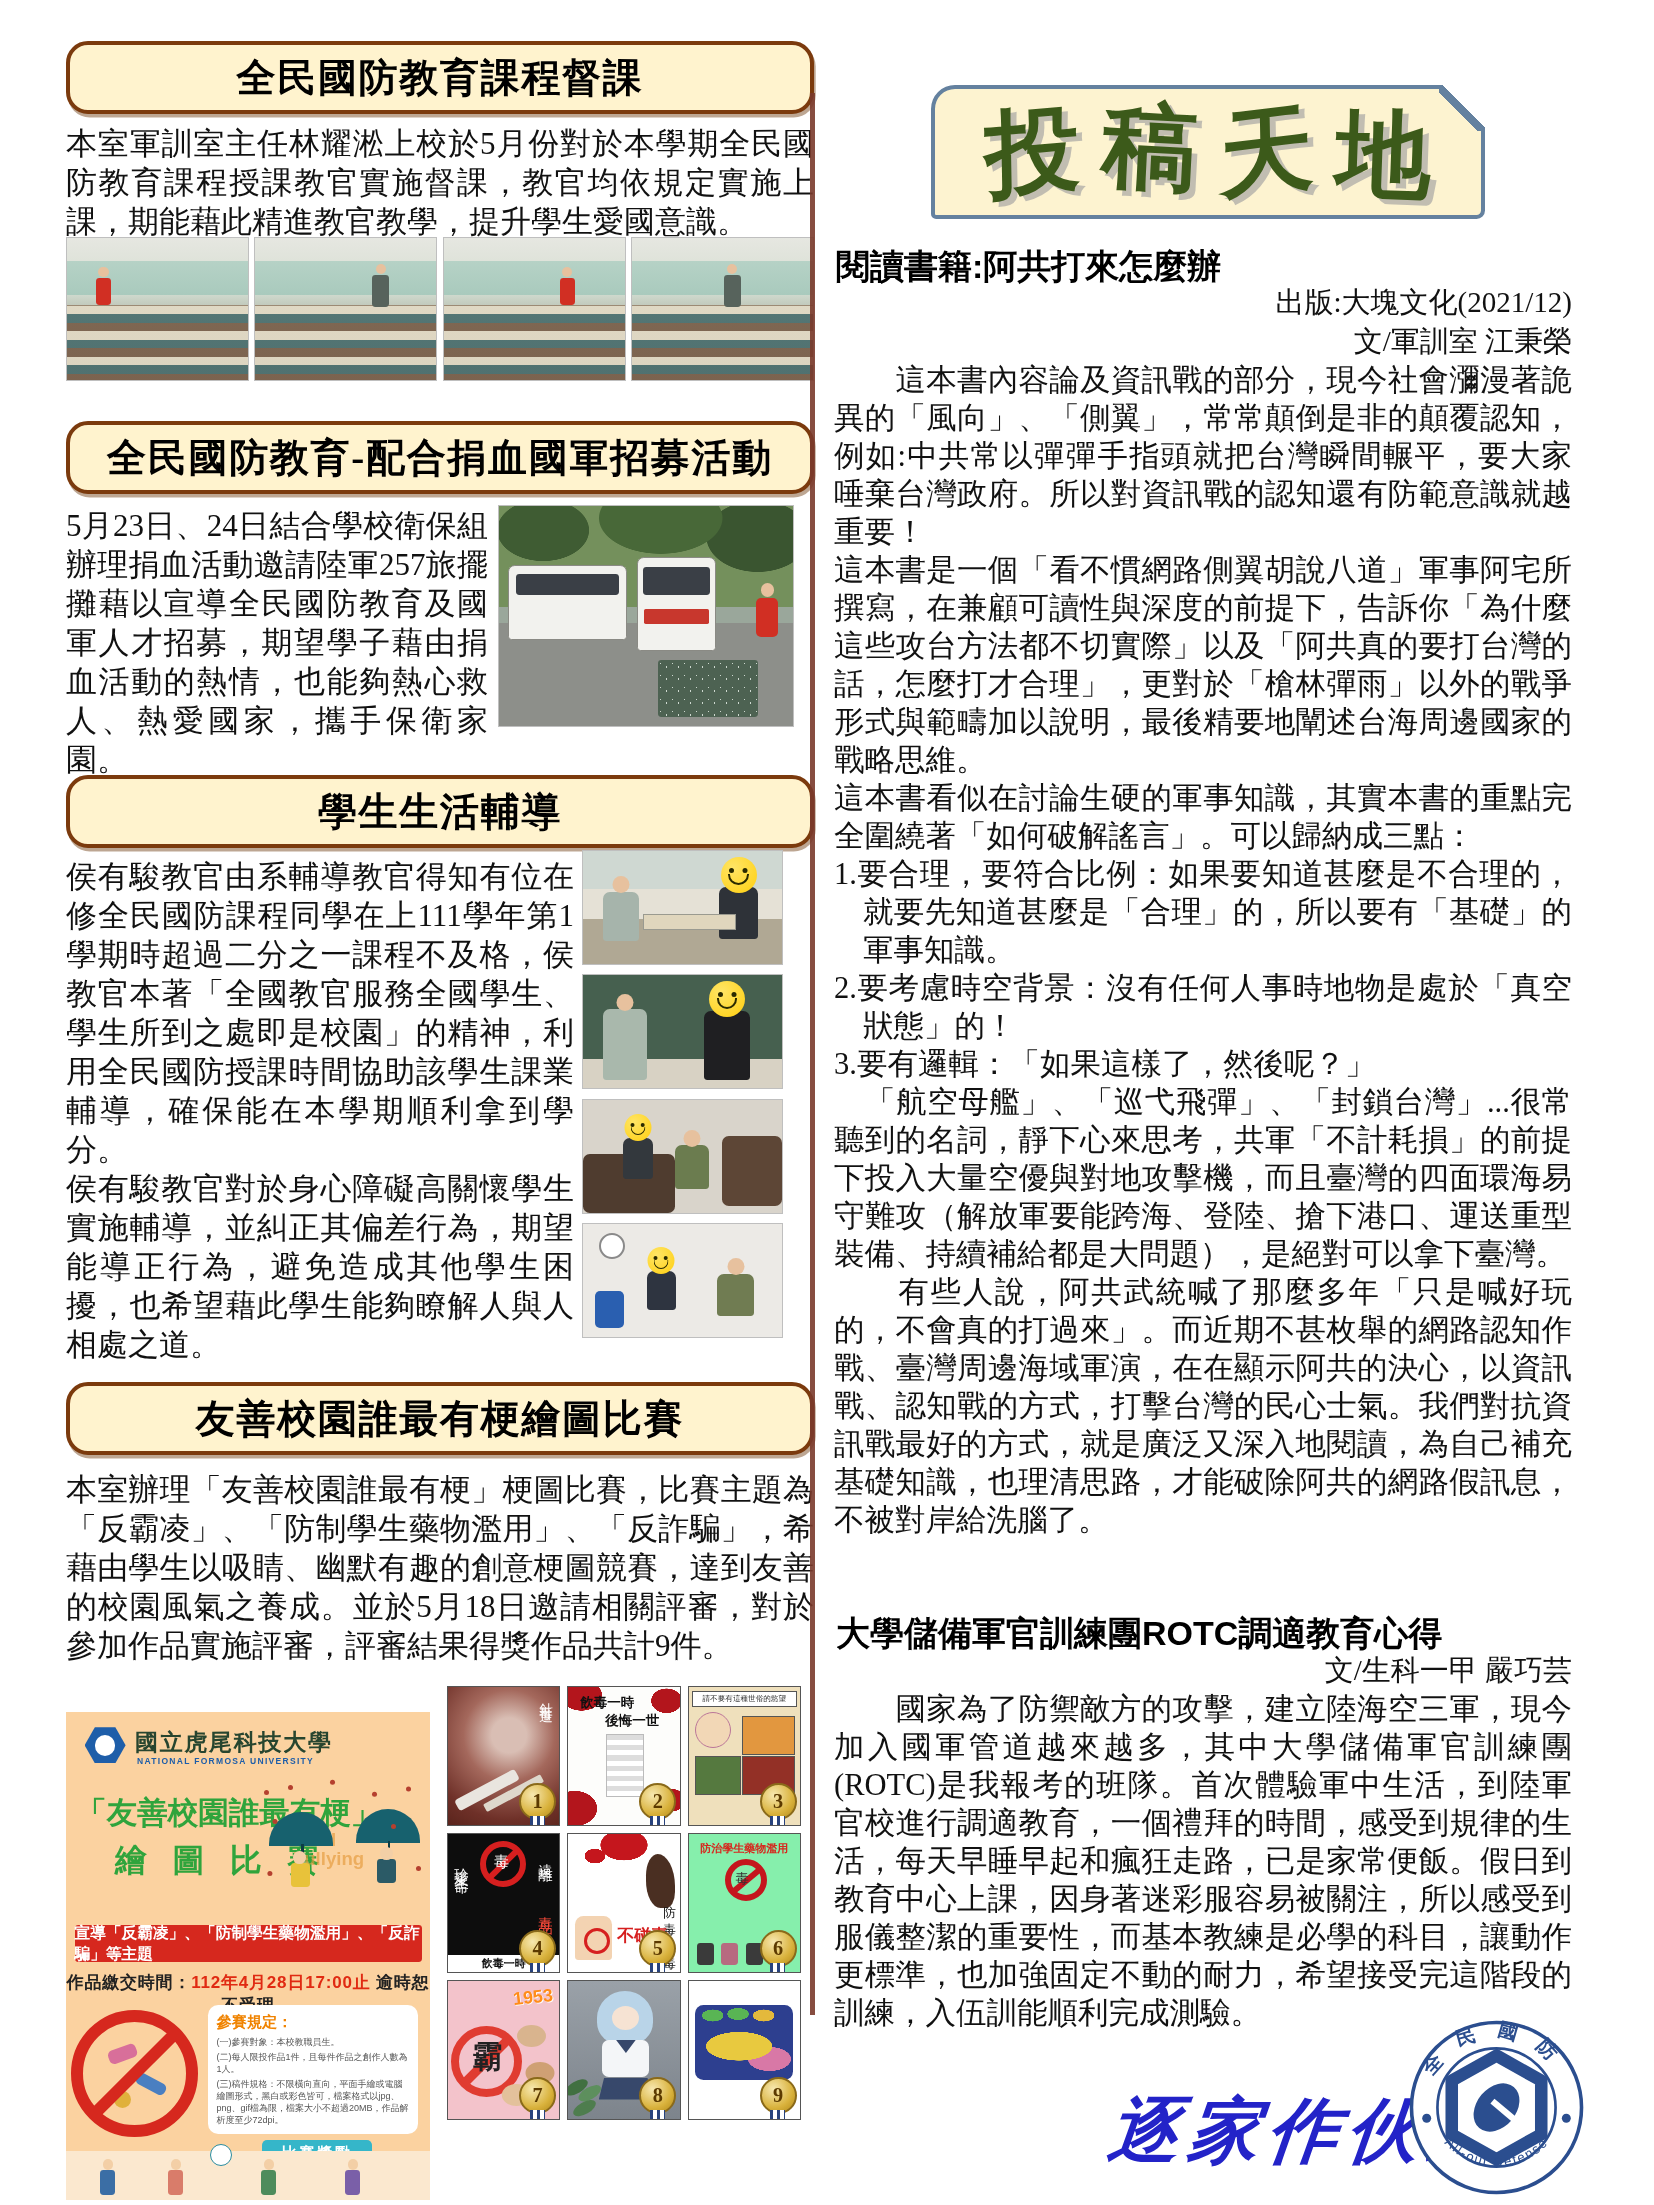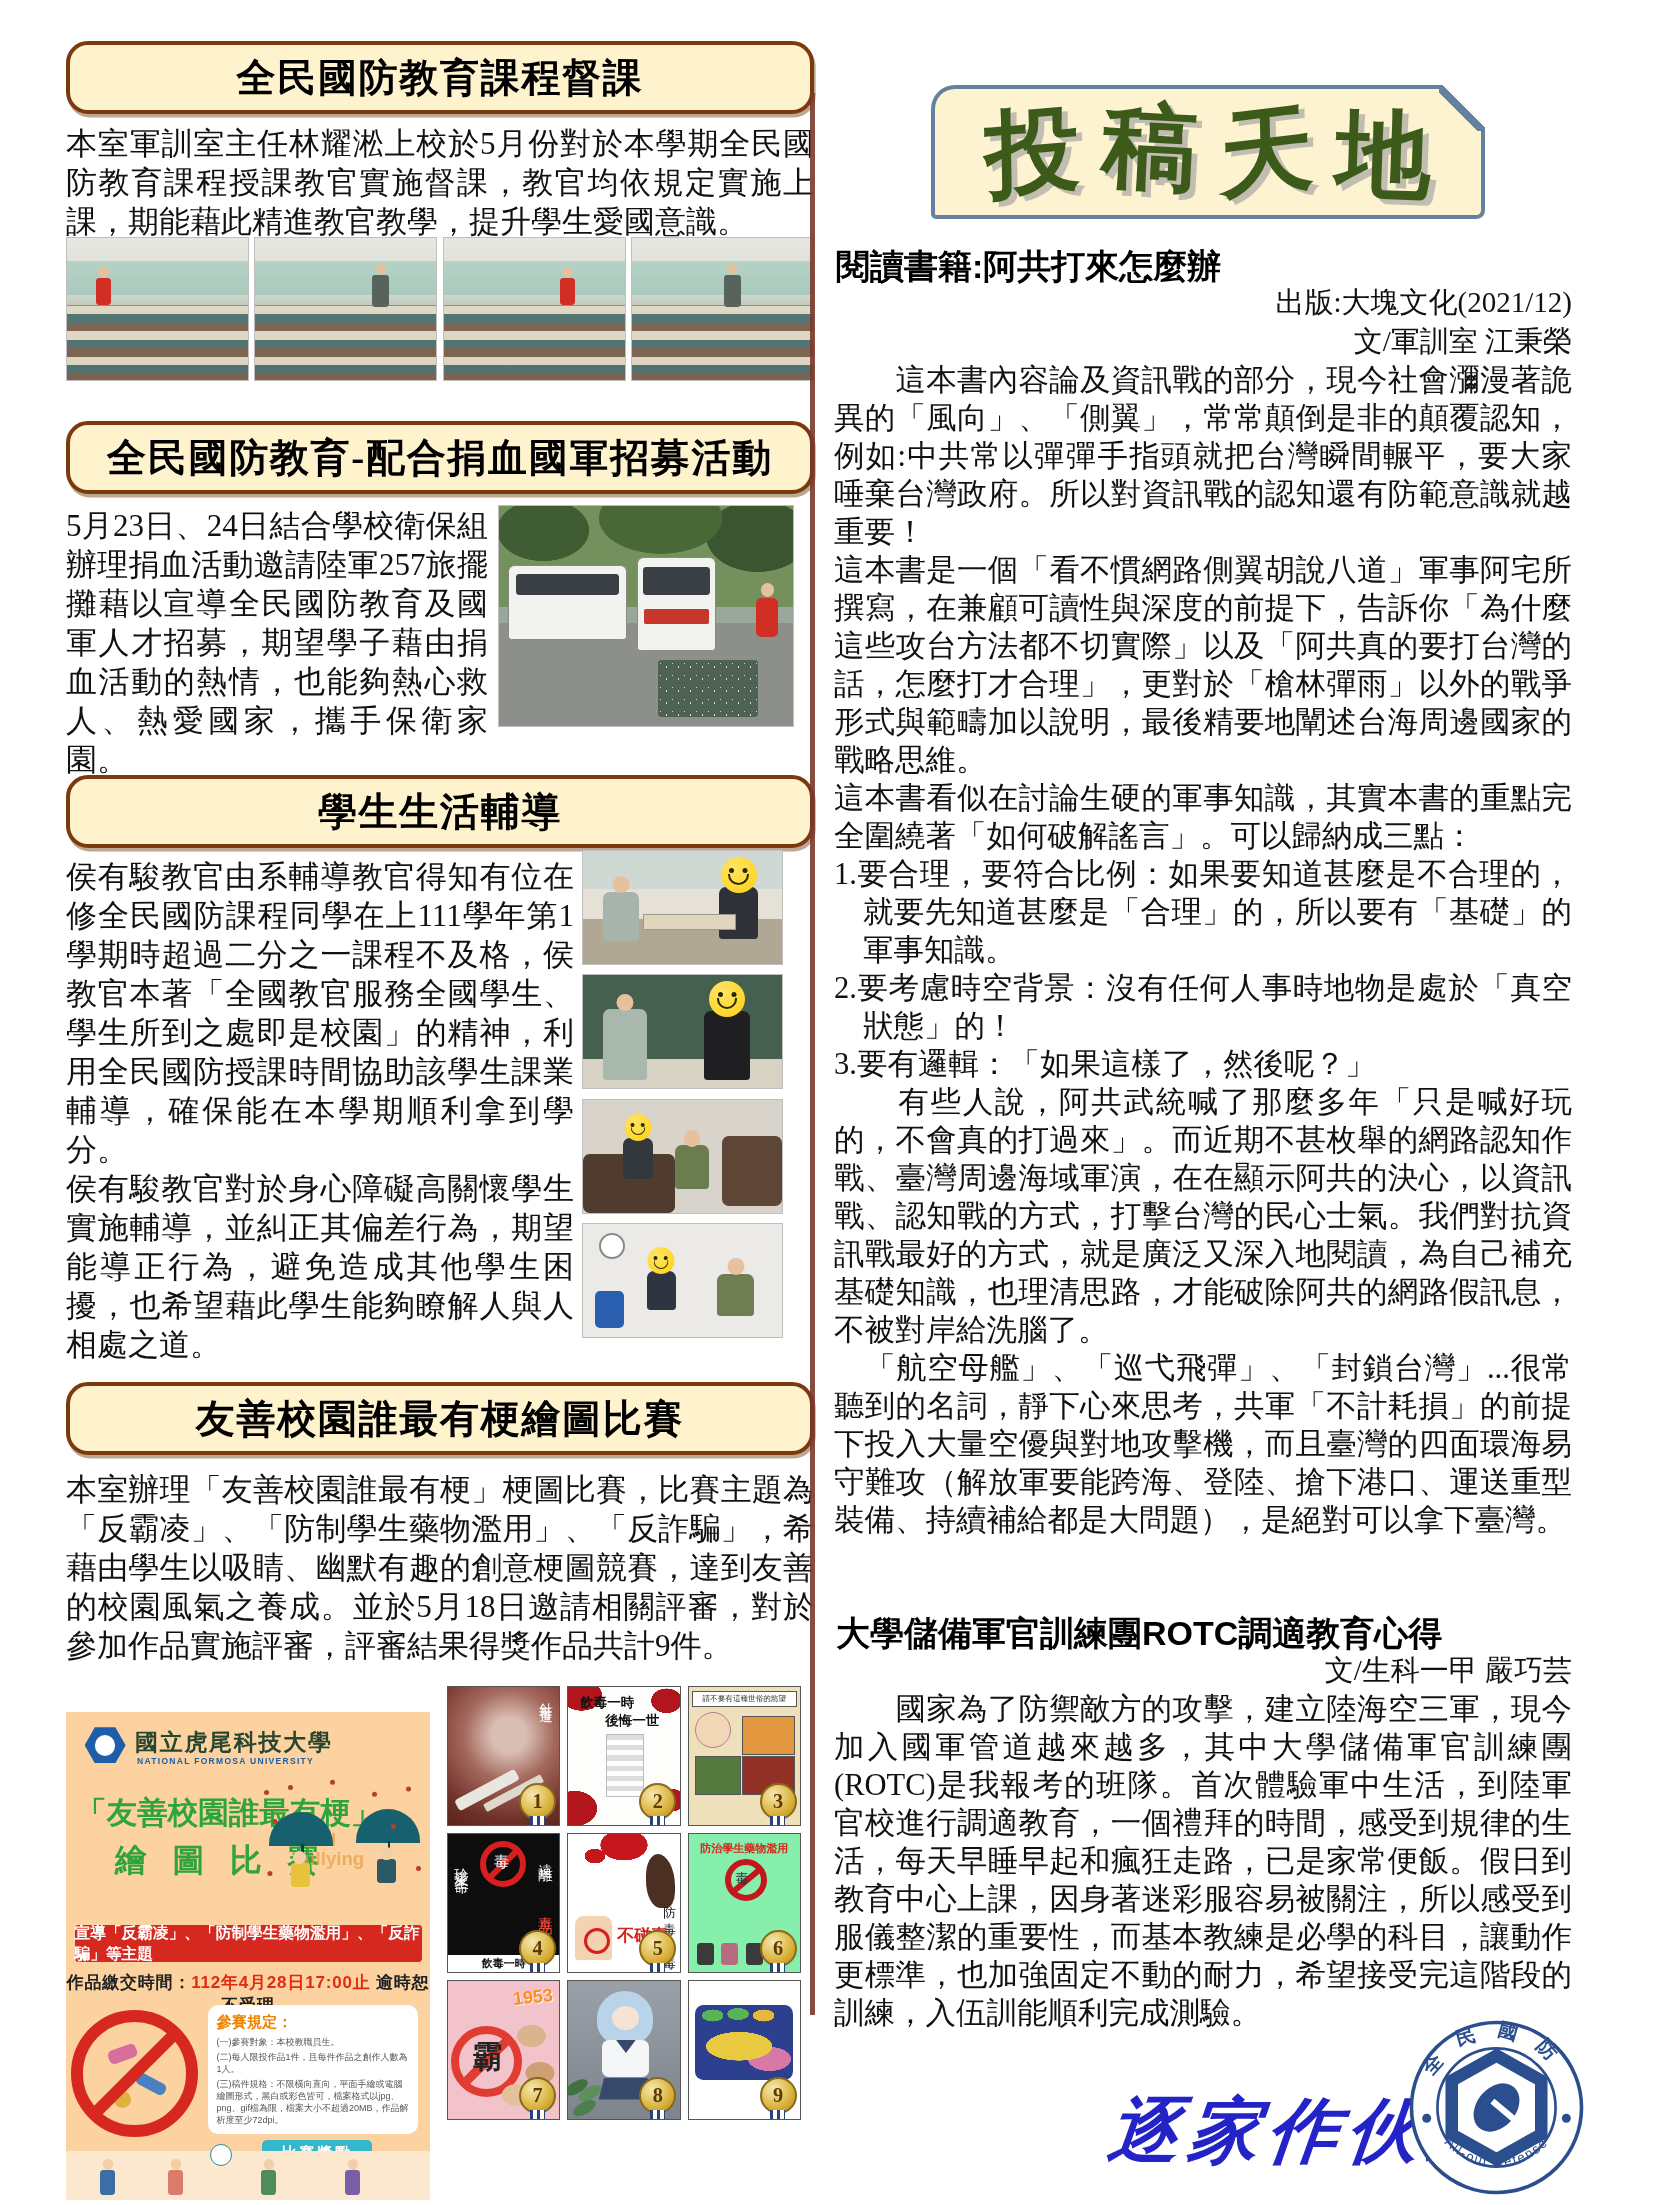--- a/index.html
+++ b/index.html
@@ -455,22 +455,22 @@
   <h2 class="abs art-title" style="top:244px">閱讀書籍:阿共打來怎麼辦</h2>
   <p class="abs art-meta" style="top:283px">出版:大塊文化(2021/12)</p>
   <p class="abs art-meta" style="top:322px">文/軍訓室 江秉榮</p>
   <div class="abs art-body" style="top:361px">
     <p>　　這本書內容論及資訊戰的部分，現今社會瀰漫著詭異的「風向」、「側翼」，常常顛倒是非的顛覆認知，例如:中共常以彈彈手指頭就把台灣瞬間輾平，要大家唾棄台灣政府。所以對資訊戰的認知還有防範意識就越重要！</p>
     <p>這本書是一個「看不慣網路側翼胡說八道」軍事阿宅所撰寫，在兼顧可讀性與深度的前提下，告訴你「為什麼這些攻台方法都不切實際」以及「阿共真的要打台灣的話，怎麼打才合理」，更對於「槍林彈雨」以外的戰爭形式與範疇加以說明，最後精要地闡述台海周邊國家的戰略思維。</p>
     <p>這本書看似在討論生硬的軍事知識，其實本書的重點完全圍繞著「如何破解謠言」。可以歸納成三點：</p>
     <p class="hang">1.要合理，要符合比例：如果要知道甚麼是不合理的，就要先知道甚麼是「合理」的，所以要有「基礎」的軍事知識。</p>
     <p class="hang">2.要考慮時空背景：沒有任何人事時地物是處於「真空狀態」的！</p>
     <p class="hang">3.要有邏輯：「如果這樣了，然後呢？」</p>
+    <p>　「航空母艦」、「巡弋飛彈」、「封鎖台灣」...很常聽到的名詞，靜下心來思考，共軍「不計耗損」的前提下投入大量空優與對地攻擊機，而且臺灣的四面環海易守難攻（解放軍要能跨海、登陸、搶下港口、運送重型裝備、持續補給都是大問題），是絕對可以拿下臺灣。</p>
     <p>　　有些人說，阿共武統喊了那麼多年「只是喊好玩的，不會真的打過來」。而近期不甚枚舉的網路認知作戰、臺灣周邊海域軍演，在在顯示阿共的決心，以資訊戰、認知戰的方式，打擊台灣的民心士氣。我們對抗資訊戰最好的方式，就是廣泛又深入地閱讀，為自己補充基礎知識，也理清思路，才能破除阿共的網路假訊息，不被對岸給洗腦了。</p>
-    <p>　「航空母艦」、「巡弋飛彈」、「封鎖台灣」...很常聽到的名詞，靜下心來思考，共軍「不計耗損」的前提下投入大量空優與對地攻擊機，而且臺灣的四面環海易守難攻（解放軍要能跨海、登陸、搶下港口、運送重型裝備、持續補給都是大問題），是絕對可以拿下臺灣。</p>
   </div>
 
   <h2 class="abs art-title" style="top:1611px">大學儲備軍官訓練團ROTC調適教育心得</h2>
   <p class="abs art-meta" style="top:1651px">文/生科一甲 嚴巧芸</p>
   <div class="abs art-body" style="top:1690px">
     <p>　　國家為了防禦敵方的攻擊，建立陸海空三軍，現今加入國軍管道越來越多，其中大學儲備軍官訓練團(ROTC)是我報考的班隊。首次體驗軍中生活，到陸軍官校進行調適教育，一個禮拜的時間，感受到規律的生活，每天早睡早起和瘋狂走路，已是家常便飯。假日到教育中心上課，因身著迷彩服容易被關注，所以感受到服儀整潔的重要性，而基本教練是必學的科目，讓動作更標準，也加強固定不動的耐力，希望接受完這階段的訓練，入伍訓能順利完成測驗。</p>
   </div>
 
   <div class="abs closing">逐家作伙來</div>
 

